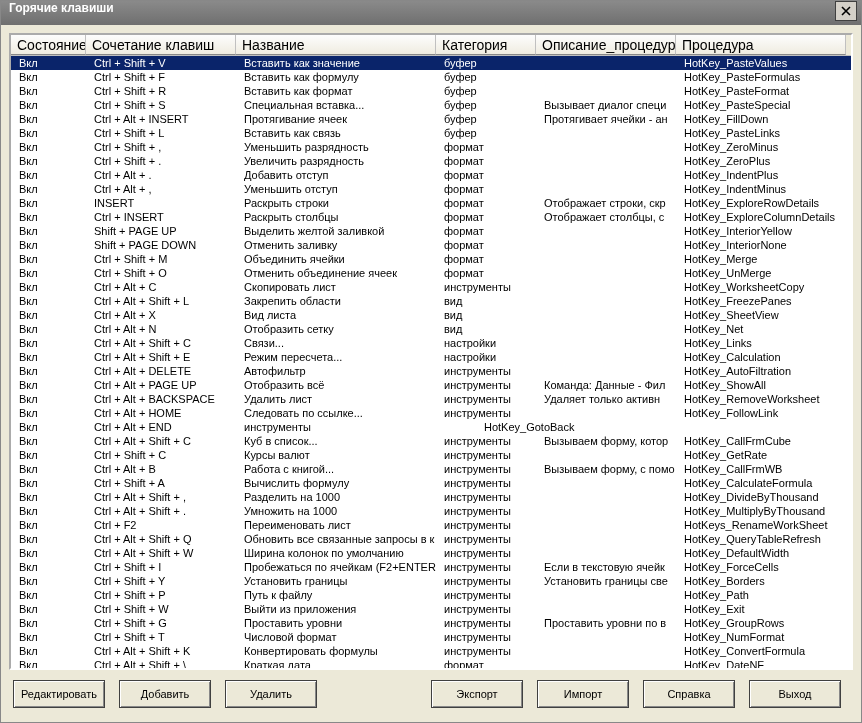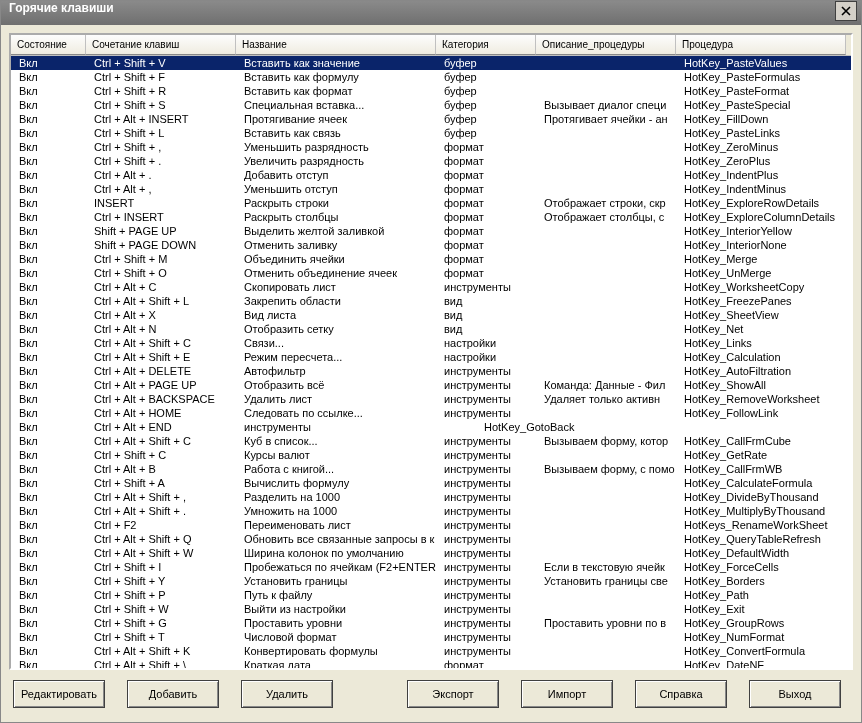--- a/index.html
+++ b/index.html
@@ -3,32 +3,32 @@
 <meta charset="utf-8">
 <style>
 html,body{margin:0;padding:0;height:100%;font-family:Tahoma,Arial,sans-serif;font-size:11px;background:#ece9d8;color:#000}
 .window{width:862px;height:723px;background:#ece9d8;display:flex;flex-direction:column;box-sizing:border-box;border:1px solid #888}
 .titlebar{height:24px;background:linear-gradient(#8a8a8a,#6f6f6f);color:#fff;display:flex;padding:0 4px;font-weight:bold;font-size:12px}
 .titlebar .title{flex:1;padding-left:4px}
 .titlebar .close{width:20px;height:18px;background:#d4d0c8;border:1px solid #404040;display:flex;align-items:center;justify-content:center;color:#000;font-family:Arial;font-size:11px;line-height:1;cursor:pointer}
 .content{flex:1;padding:8px;display:flex;flex-direction:column;min-height:0}
 .listwrap{flex:1;border:2px inset #fff;background:#fff;overflow:hidden;display:flex;flex-direction:column;min-height:0}
 .header{display:flex;background:#ece9d8;border-bottom:1px solid #c0c0c0;flex-shrink:0}
-.header .col{box-sizing:border-box;border-right:1px solid #c0c0c0;border-bottom:1px solid #888;padding:3px 6px;background:linear-gradient(#fdfdfd,#efece0);overflow:hidden;white-space:nowrap;text-overflow:clip;font-size:10px;height:20px;line-height:14px;cursor:pointer}
+.header .col{box-sizing:border-box;border-right:1px solid #c0c0c0;border-bottom:1px solid #888;padding:3px 6px;background:linear-gradient(#fdfdfd,#efece0);overflow:hidden;white-space:nowrap;text-overflow:clip;font-size:14px;height:20px;line-height:14px;cursor:pointer}
 .rows{flex:1;overflow:hidden}
 .row{display:flex;height:14px;line-height:14px;font-size:11px}
 .row.selected{background:#0a246a;color:#fff}
 .row .cell{box-sizing:border-box;padding:0 8px;overflow:hidden;white-space:nowrap;text-overflow:clip}
 .c0{width:75px}
 .c1{width:150px}
 .c2{width:200px}
 .c3{width:100px}
 .c4{width:140px}
 .c5{width:170px}
-.buttonbar{display:flex;gap:8px;padding:10px 4px 6px;align-items:center}
+.buttonbar{display:flex;gap:0;padding:10px 4px 6px;align-items:center}
 .buttonbar .spacer{flex:1}
 .btn{min-width:92px;height:28px;margin-right:14px;background:#ece9d8;border:1px solid #404040;box-shadow:inset 1px 1px 0 #fff,inset -1px -1px 0 #888;font-family:Tahoma,Arial,sans-serif;font-size:11px;cursor:pointer}
 .btn:last-child{margin-right:8px}
 </style>
 </head>
 <body>
 
 <div class="window">
   <div class="titlebar">
     <span class="title">Горячие клавиши</span>
@@ -356,21 +356,21 @@
             <div class="cell c0">Вкл</div>
             <div class="cell c1">Ctrl + Shift + P</div>
             <div class="cell c2">Путь к файлу</div>
             <div class="cell c3">инструменты</div>
             <div class="cell c4"></div>
             <div class="cell c5">HotKey_Path</div>
           </div>
           <div class="row">
             <div class="cell c0">Вкл</div>
             <div class="cell c1">Ctrl + Shift + W</div>
-            <div class="cell c2">Выйти из настройки</div>
+            <div class="cell c2">Выйти из приложения</div>
             <div class="cell c3">инструменты</div>
             <div class="cell c4"></div>
             <div class="cell c5">HotKey_Exit</div>
           </div>
           <div class="row">
             <div class="cell c0">Вкл</div>
             <div class="cell c1">Ctrl + Shift + G</div>
             <div class="cell c2">Проставить уровни</div>
             <div class="cell c3">инструменты</div>
             <div class="cell c4">Проставить уровни по в</div>

